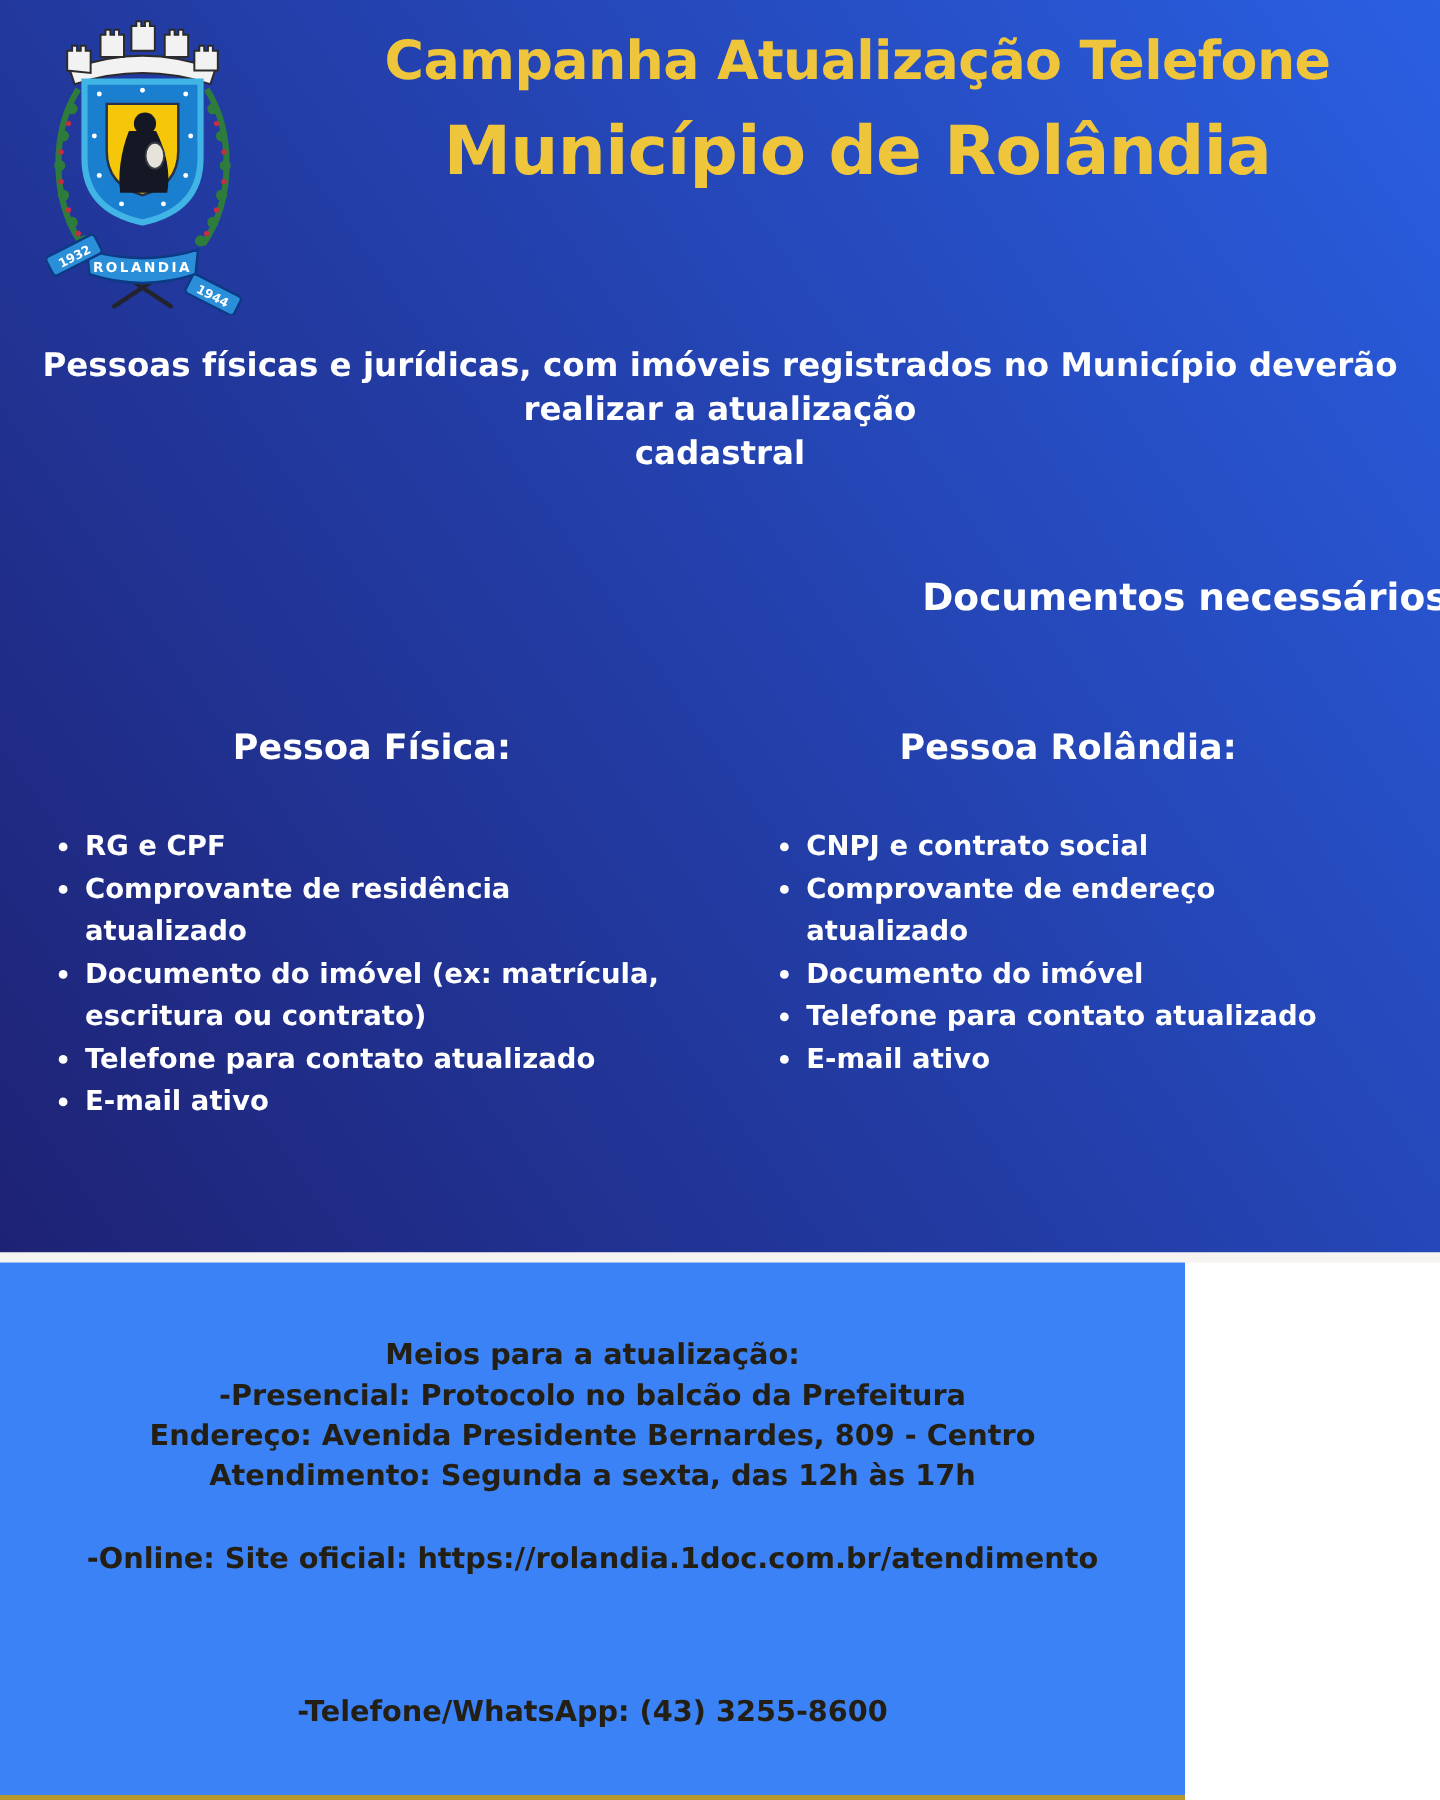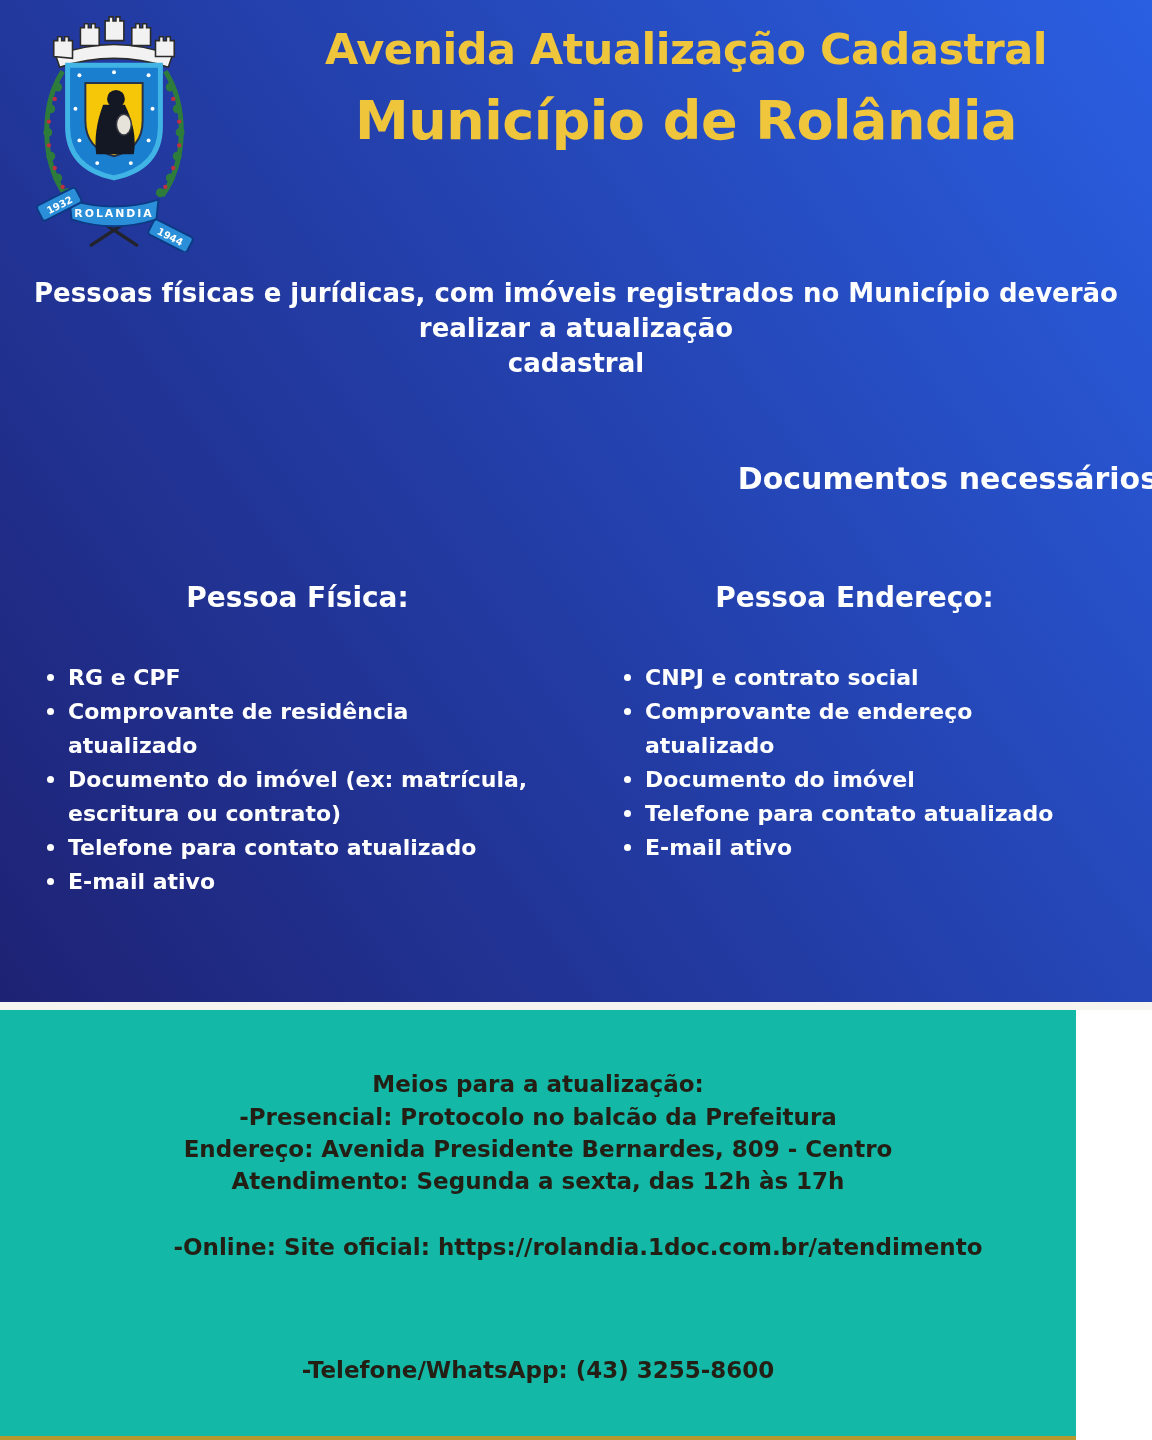--- a/index.html
+++ b/index.html
@@ -72,35 +72,35 @@
     content: ""; position: absolute; left: 7px; top: 13px;
     width: 7px; height: 7px; border-radius: 50%; background: #ffffff;
   }
   
   .divider {
     position: absolute; left: 0; top: 1002px;
     width: 1152px; height: 8px; background: #f5f4f0;
   }
   .footer {
     position: absolute; left: 0; top: 1010px;
-    width: 1076px; height: 430px;
-    background: #14b8a6;
+    width: 948px; height: 430px;
+    background: #3b82f6;
     border-bottom: 4px solid #b5992e;
     box-sizing: border-box;
   }
   .footer p {
     position: absolute; left: 0; width: 100%;
     margin: 0; text-align: center;
     color: #241F15; font-size: 23px; line-height: 30px;
   }
   .f-line-0 { top: 59px; }
   .f-line-1 { top: 92px; }
   .f-line-2 { top: 124px; }
   .f-line-3 { top: 156px; }
-  .f-online { top: 222px; padding-left: 40px; }
+  .f-online { top: 222px; }
   .f-email  { top: 283px; }
   .f-phone  { top: 345px; }
 </style>
 </head>
 <body>
 
 <div class="poster">
 
   <section class="hero">
 
@@ -188,21 +188,21 @@
           <text x="22" y="13" text-anchor="middle" font-size="10" fill="#ffffff">1932</text>
         </g>
         <g transform="translate(122,220) rotate(27)">
           <rect x="0" y="-10" width="44" height="17" rx="3" fill="#2a8fd8" stroke="#0d3a85" stroke-width="2"></rect>
           <text x="22" y="3" text-anchor="middle" font-size="10" fill="#ffffff">1944</text>
         </g>
       </g>
     </svg>
 
     <div class="hero-text">
-      <h1 class="title-1">Avenida Atualização Cadastral</h1>
+      <h1 class="title-1">Campanha Atualização Telefone</h1>
       <h2 class="title-2">Município de Rolândia</h2>
     </div>
 
     <p class="intro">Pessoas físicas e jurídicas, com imóveis registrados no Município deverão realizar a atualização
 cadastral</p>
 
     <h3 class="docs-heading">Documentos necessários:</h3>
 
     <div class="columns">
       <div class="col col-left">
@@ -211,21 +211,21 @@
             <li>RG e CPF</li>
             <li>Comprovante de residência
 atualizado</li>
             <li>Documento do imóvel (ex: matrícula,
 escritura ou contrato)</li>
             <li>Telefone para contato atualizado</li>
             <li>E-mail ativo</li>
           </ul>
       </div>
       <div class="col col-right">
-        <h4>Pessoa Endereço:</h4>
+        <h4>Pessoa Rolândia:</h4>
         <ul>
             <li>CNPJ e contrato social</li>
             <li>Comprovante de endereço
 atualizado</li>
             <li>Documento do imóvel</li>
             <li>Telefone para contato atualizado</li>
             <li>E-mail ativo</li>
           </ul>
       </div>
     </div>

